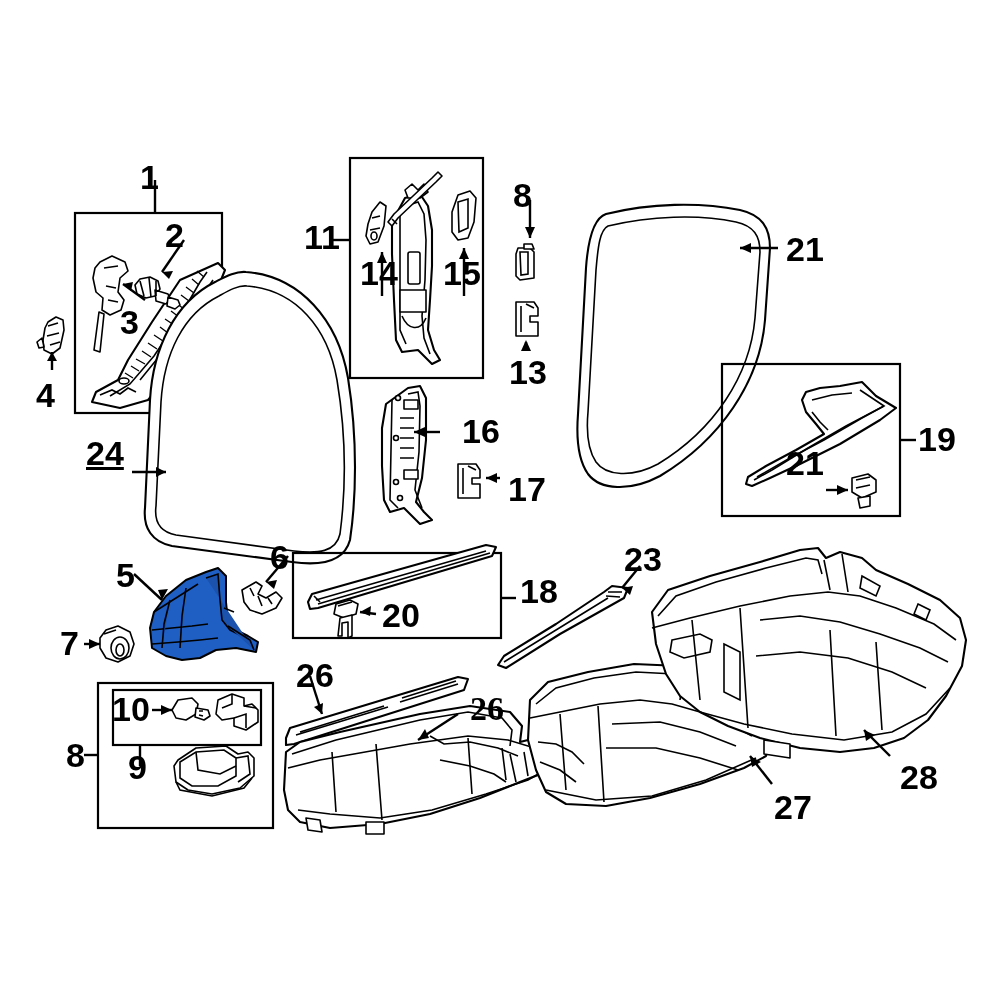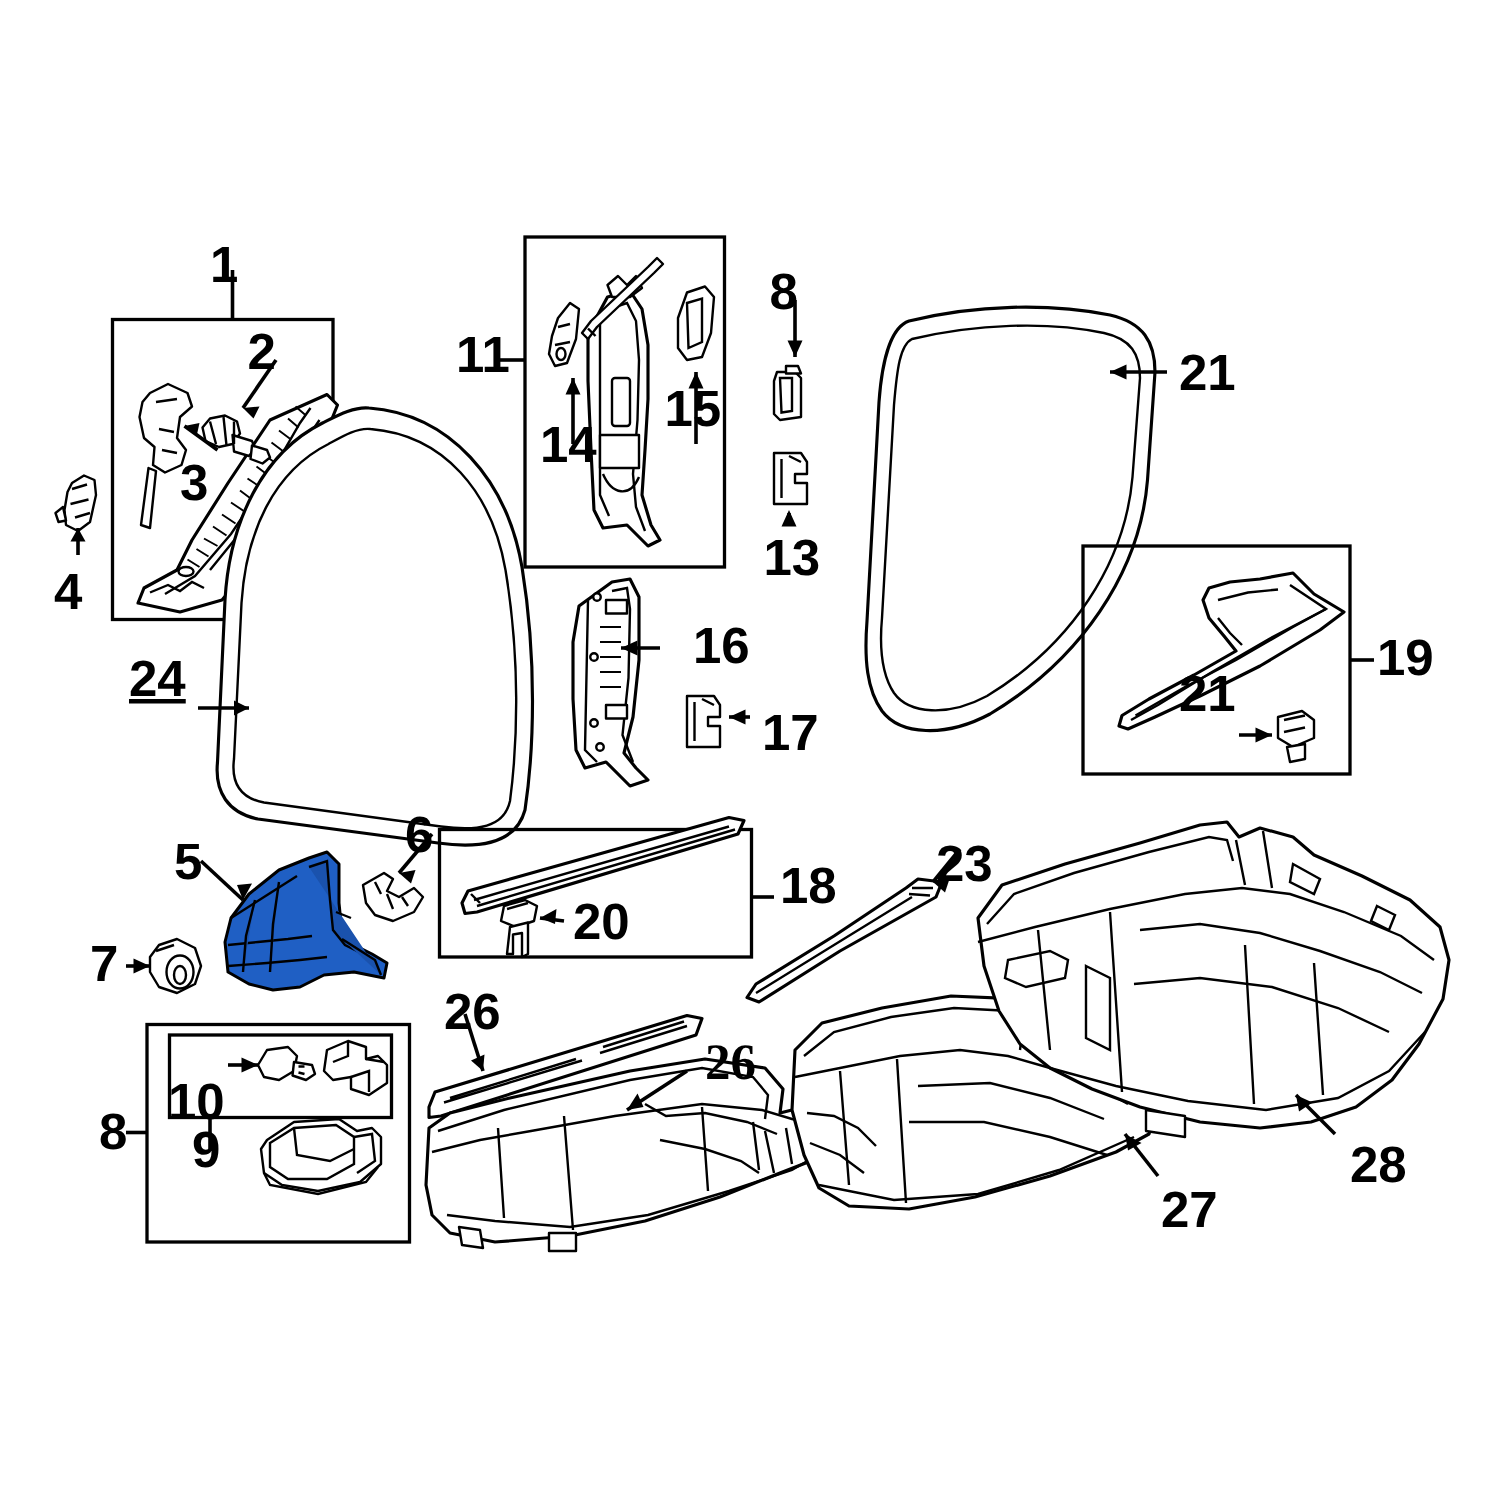--- a/index.html
+++ b/index.html
@@ -337,33 +337,33 @@
 
   <div class="callout" style="left:140px; top:160px;">1</div>
   <div class="callout" style="left:165px; top:218px;">2</div>
   <div class="callout" style="left:120px; top:305px;">3</div>
   <div class="callout" style="left:36px;  top:378px;">4</div>
   <div class="callout" style="left:116px; top:558px;">5</div>
   <div class="callout" style="left:270px; top:540px;">6</div>
   <div class="callout" style="left:60px;  top:626px;">7</div>
   <div class="callout" style="left:66px;  top:738px;">8</div>
   <div class="callout" style="left:128px; top:750px;">9</div>
-  <div class="callout" style="left:112px; top:692px;margin-top:26px;">10</div>
+  <div class="callout" style="left:112px; top:692px;">10</div>
   <div class="callout" style="left:304px; top:220px;">11</div>
   <div class="callout" style="left:513px; top:178px;">8</div>
   <div class="callout" style="left:509px; top:355px;">13</div>
-  <div class="callout" style="left:360px; top:256px;margin-top:24px;">14</div>
+  <div class="callout" style="left:360px; top:256px;">14</div>
   <div class="callout" style="left:443px; top:256px;">15</div>
   <div class="callout" style="left:462px; top:414px;text-align:right;">16</div>
   <div class="callout" style="left:508px; top:472px;">17</div>
   <div class="callout" style="left:520px; top:574px;">18</div>
   <div class="callout" style="left:918px; top:422px;">19</div>
   <div class="callout" style="left:382px; top:598px;">20</div>
   <div class="callout" style="left:786px; top:446px;text-align:right;">21</div>
   <div class="callout" style="left:296px; top:658px;">26</div>
-  <div class="callout" style="left:624px; top:542px;margin-top:17px;">23</div>
+  <div class="callout" style="left:624px; top:542px;">23</div>
   <div class="callout" style="left:86px;  top:436px;text-decoration:underline;">24</div>
   <div class="callout" style="left:786px; top:232px;">21</div>
   <div class="callout" style="left:470px; top:692px;font-family:Liberation Serif, serif;">26</div>
   <div class="callout" style="left:774px; top:790px;">27</div>
   <div class="callout" style="left:900px; top:760px;">28</div>
 
 </div>
 
 </body></html>

